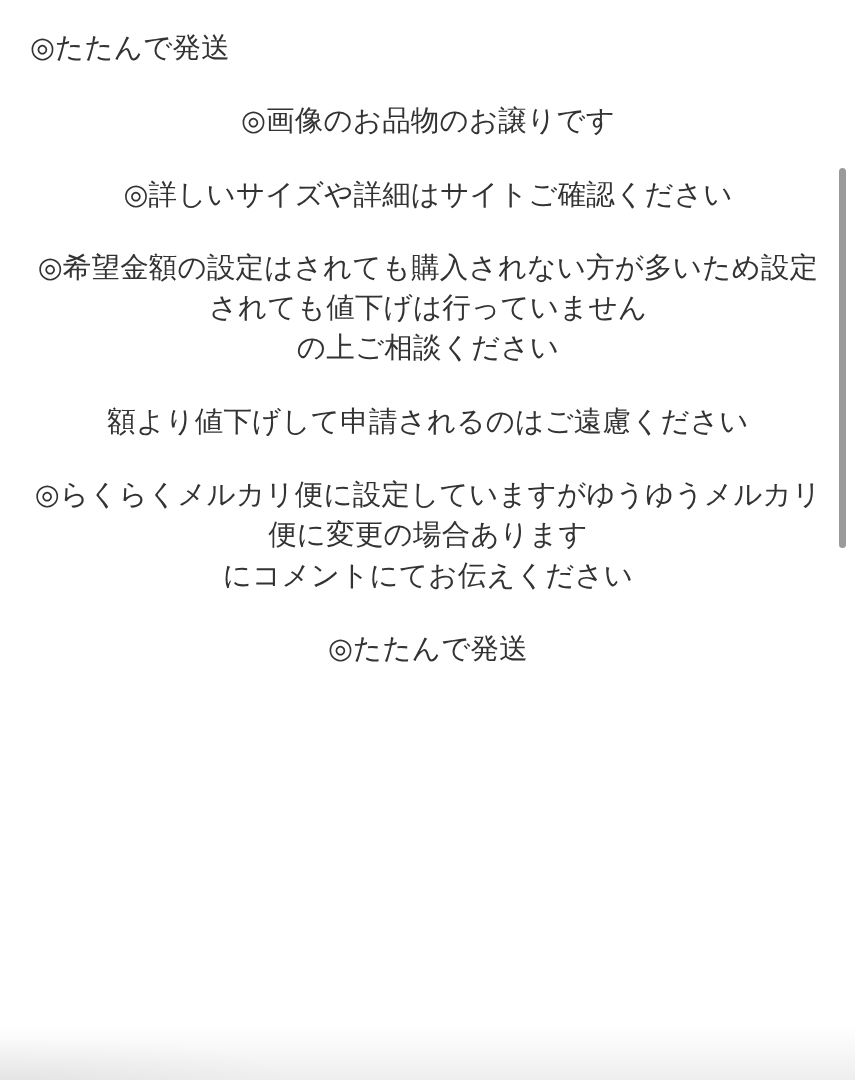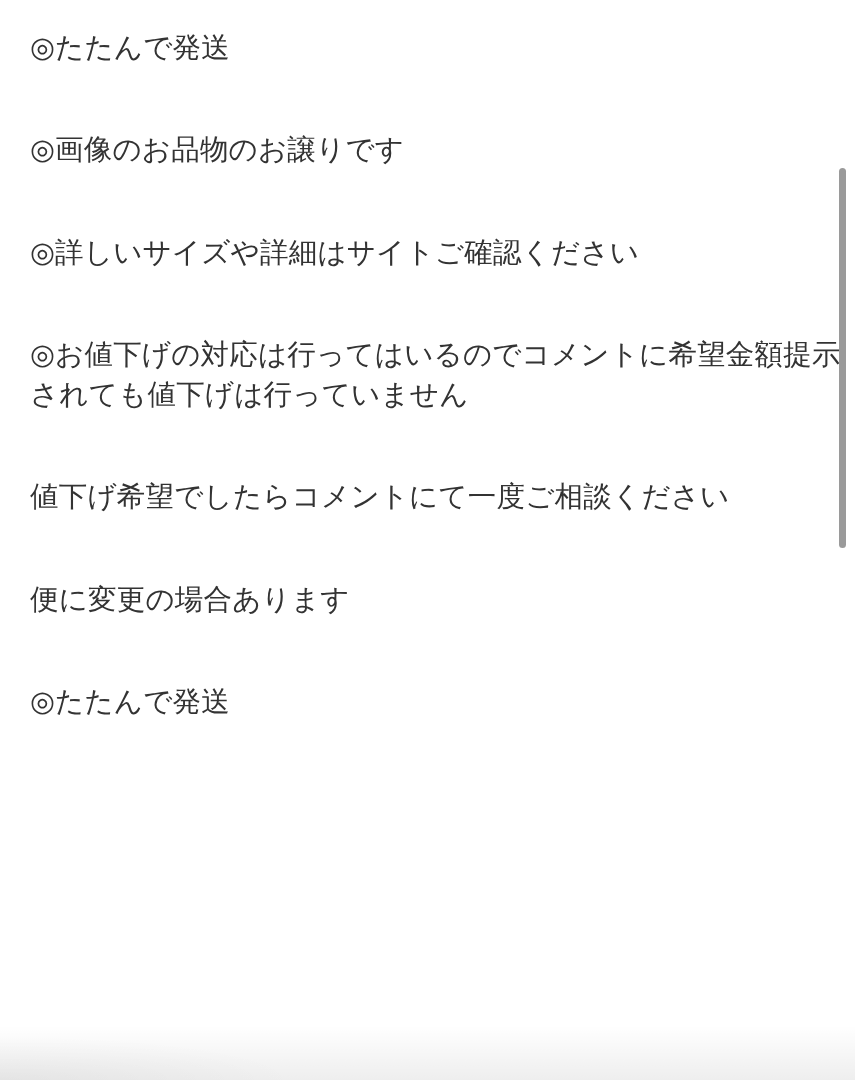--- a/index.html
+++ b/index.html
@@ -22,21 +22,22 @@
     position: absolute;
     left: 30px;
     top: 27px;
     width: 796px;
     color: var(--text-color, #333333);
     font-size: 28.5px;
     line-height: 40.3px;
     letter-spacing: 0.2px;
   }
   .para + .para {
-    margin-top: 62px; 
+    margin-top: 33px; 
+    text-align: center;
   }
   .line {
     white-space: nowrap;
     height: 40.3px;
     overflow: visible;
   }
   .scrollbar-thumb {
     position: absolute;
     left: 839px;
     top: 168px;
@@ -71,28 +72,31 @@
     <div class="para">
       <div class="line">◎たたんで発送</div>
     </div>
     <div class="para">
       <div class="line">◎画像のお品物のお譲りです</div>
     </div>
     <div class="para">
       <div class="line">◎詳しいサイズや詳細はサイトご確認ください</div>
     </div>
     <div class="para">
-      <div class="line">◎お値下げの対応は行ってはいるのでコメントに希望金額提示</div>
+      <div class="line">◎希望金額の設定はされても購入されない方が多いため設定</div>
       <div class="line">されても値下げは行っていません</div>
+      <div class="line">の上ご相談ください</div>
     </div>
     <div class="para">
-      <div class="line">値下げ希望でしたらコメントにて一度ご相談ください</div>
+      <div class="line">額より値下げして申請されるのはご遠慮ください</div>
     </div>
     <div class="para">
+      <div class="line">◎らくらくメルカリ便に設定していますがゆうゆうメルカリ</div>
       <div class="line">便に変更の場合あります</div>
+      <div class="line">にコメントにてお伝えください</div>
     </div>
     <div class="para">
       <div class="line">◎たたんで発送</div>
     </div>
   </main>
 
 <div class="scrollbar-thumb"></div>
 
 <div class="bottom-fade"></div>
 <div class="bottom-fade-left"></div>

